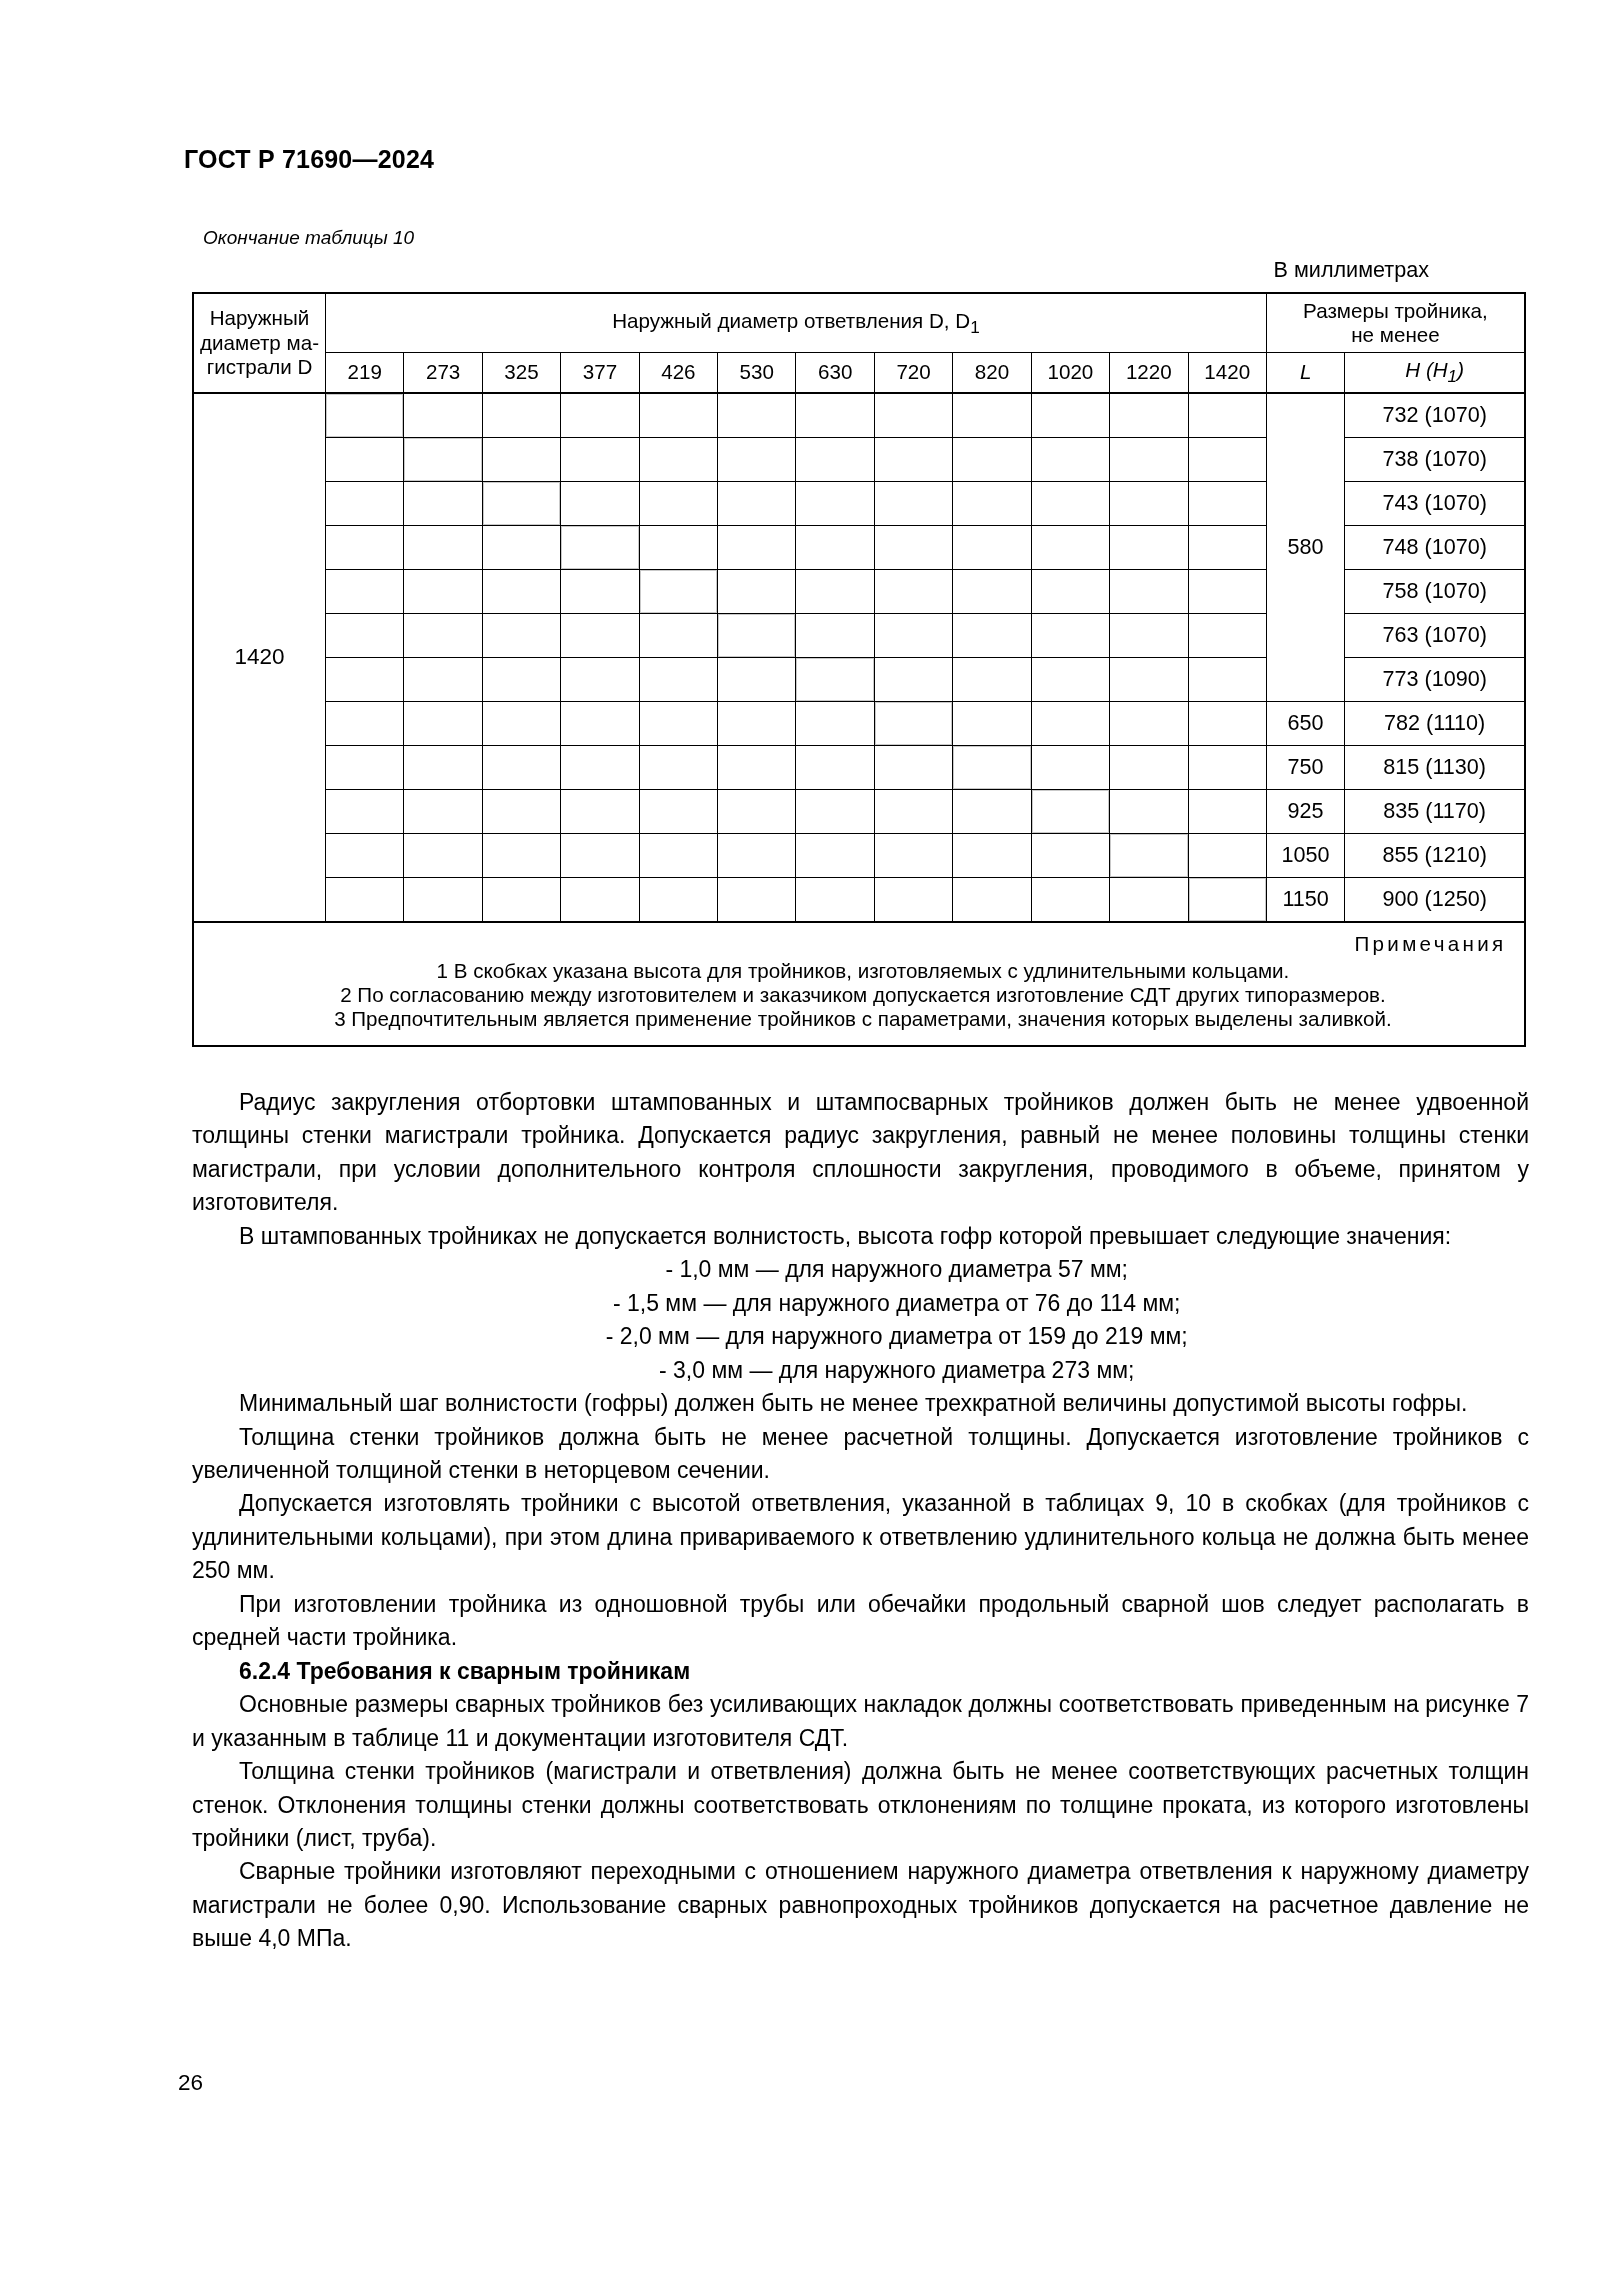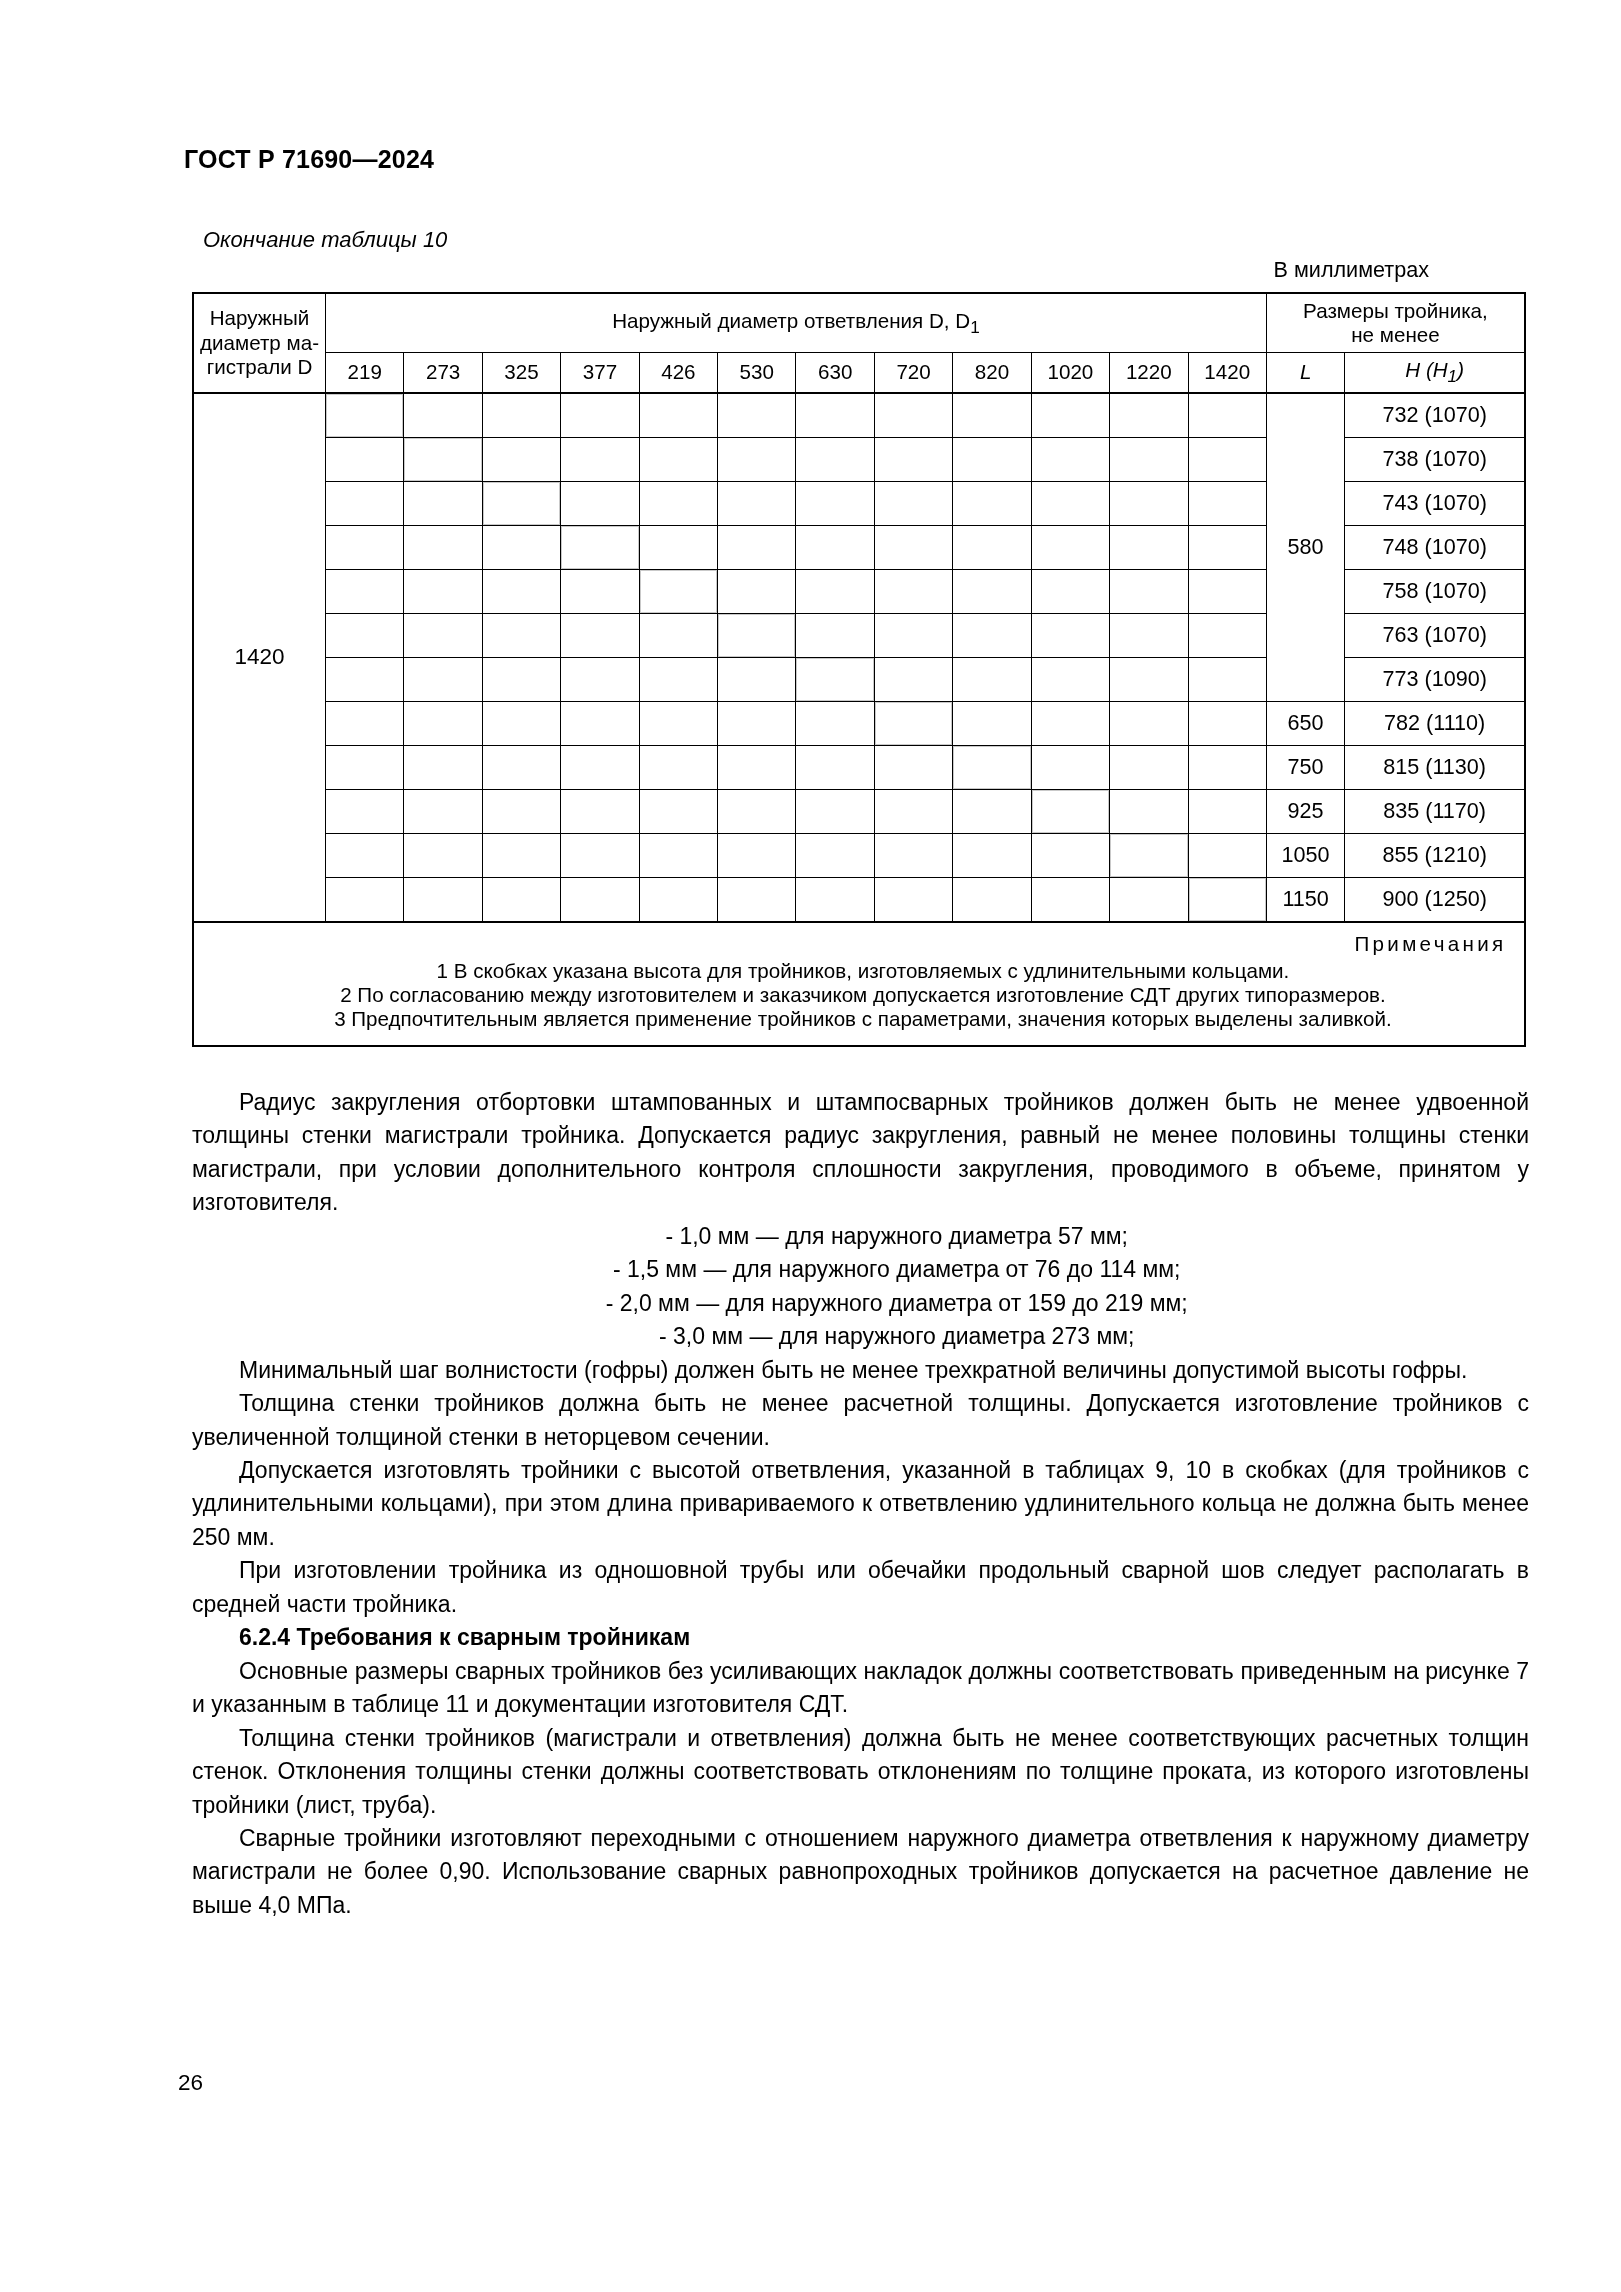--- a/index.html
+++ b/index.html
@@ -34,21 +34,21 @@
     font-size: 25px;
     font-weight: bold;
     letter-spacing: 0.2px;
   }
 
   
   .table-caption {
     position: absolute;
     left: 203px;
     top: 227px;
-    font-size: 22px;
+    font-size: 19px;
     font-style: italic;
   }
 
   .units-note {
     position: absolute;
     right: 192px;
     top: 257px;
     font-size: 21.6px;
     margin-left: 12px;
   }
@@ -421,20 +421,21 @@
             <span class="notes-line">2 По согласованию между изготовителем и заказчиком допускается изготовление СДТ других типоразмеров.</span>
             <span class="notes-line">3 Предпочтительным является применение тройников с параметрами, значения которых выделены заливкой.</span>
           </td>
         </tr>
       </tfoot>
     </table>
   </div>
 
   <div class="body-copy">
     <p>Радиус закругления отбортовки штампованных и штампосварных тройников должен быть не менее удвоенной толщины стенки магистрали тройника. Допускается радиус закругления, равный не менее половины толщины стенки магистрали, при условии дополнительного контроля сплошности закругления, проводимого в объеме, принятом у изготовителя.</p>
+    <p>В штампованных тройниках не допускается волнистость, высота гофр которой превышает следующие значения:</p>
     <ul>
       <li>- 1,0 мм — для наружного диаметра 57 мм;</li>
       <li>- 1,5 мм — для наружного диаметра от 76 до 114 мм;</li>
       <li>- 2,0 мм — для наружного диаметра от 159 до 219 мм;</li>
       <li>- 3,0 мм — для наружного диаметра 273 мм;</li>
     </ul>
     <p>Минимальный шаг волнистости (гофры) должен быть не менее трехкратной величины допустимой высоты гофры.</p>
     <p>Толщина стенки тройников должна быть не менее расчетной толщины. Допускается изготовление тройников с увеличенной толщиной стенки в неторцевом сечении.</p>
     <p>Допускается изготовлять тройники с высотой ответвления, указанной в таблицах 9, 10 в скобках (для тройников с удлинительными кольцами), при этом длина привариваемого к ответвлению удлинительного кольца не должна быть менее 250 мм.</p>
     <p>При изготовлении тройника из одношовной трубы или обечайки продольный сварной шов следует располагать в средней части тройника.</p>

